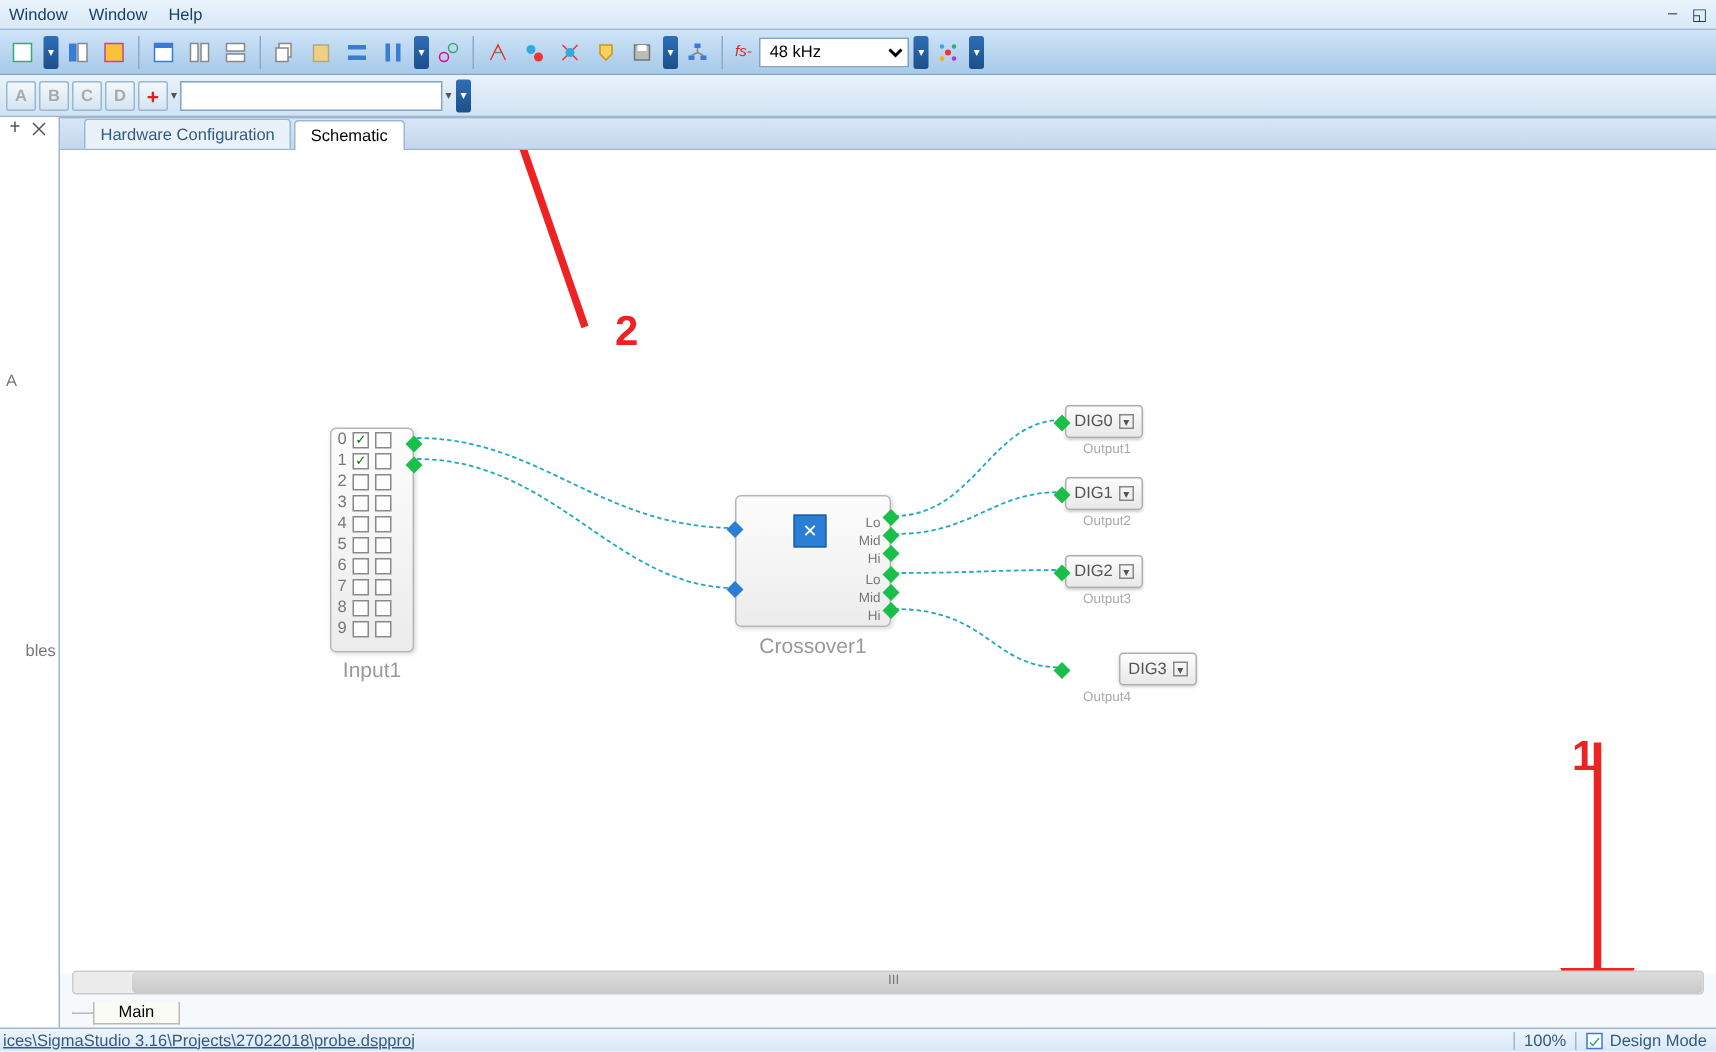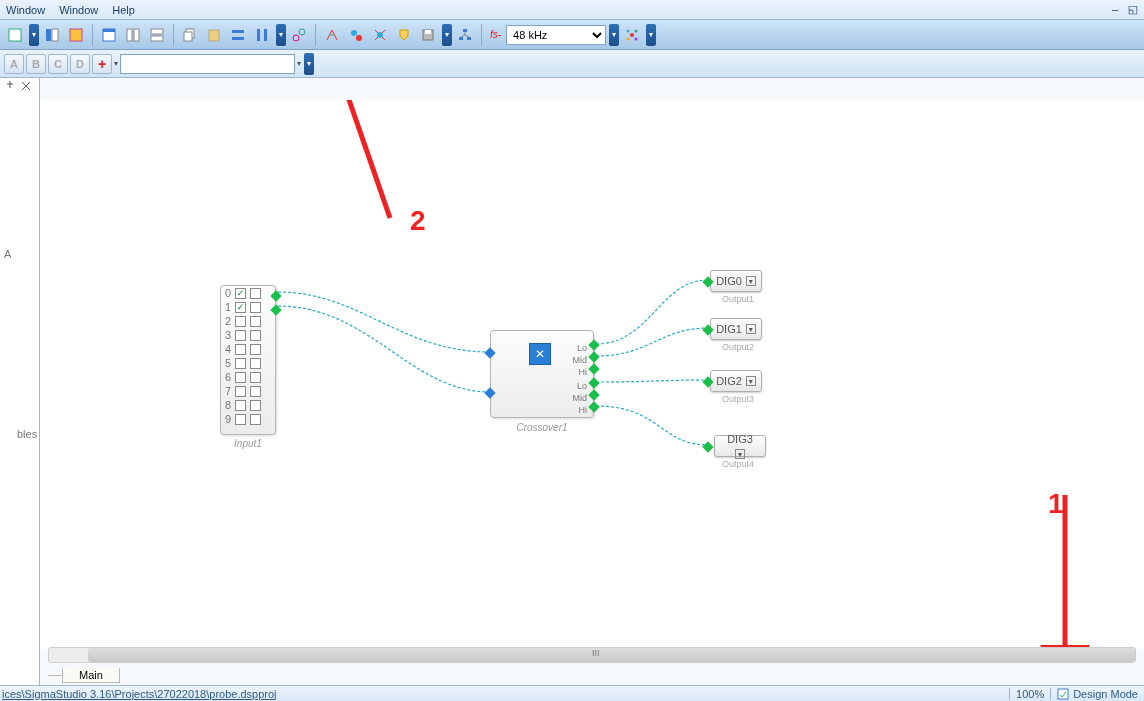--- a/index.html
+++ b/index.html
@@ -31,21 +31,21 @@
 
 .mainarea { flex: 1; position: relative; background: #f6f9fc; }
 .tabs-row { height: 22px; background: linear-gradient(#d7e6f5,#c4d9ee); display: flex; align-items: flex-end; padding-left: 16px; border-top:1px solid #9db7d1; border-bottom:1px solid #9db7d1;}
 .tab { height: 20px; padding: 0 10px; display: flex; align-items: center; border: 1px solid #9db7d1; border-bottom: none; border-radius: 3px 3px 0 0; margin-right: 2px; background: #e9f1f9; color: #335b82; cursor: default; }
 .tab.active { background: #fff; color: #000; position:relative; top:1px; }
 
 .canvas { position: absolute; left: 0; top: 22px; right: 0; bottom: 36px; background: #fff; overflow: hidden; }
 
 
 .block { position: absolute; background: linear-gradient(#fdfdfd,#ececec); border: 1px solid #b5b5b5; border-radius: 4px; box-shadow: 1px 1px 3px rgba(0,0,0,.15); }
-.block-label { position: absolute; left: 50%; transform: translateX(-50%); font-size: 10px; color: #999; white-space: nowrap; font-style: italic; }
+.block-label { position: absolute; left: 50%; transform: translateX(-50%); font-size: 14px; color: #999; white-space: nowrap; }
 
 .input-block { left: 180px; top: 185px; width: 56px; height: 150px; }
 .input-row { display:flex; align-items:center; height:14px; font-size:9px; color:#777; padding-left:4px; gap:4px; }
 .input-row .chk { width:11px; height:11px; border:1px solid #888; background:#fff; display:inline-flex; align-items:center; justify-content:center; font-size:9px; color:#0a7a0a; }
 .input-in  .chk.checked::after{content:"✓";}
 
 .port { position: absolute; width: 8px; height: 8px; background: #1abf4a; transform: rotate(45deg); }
 .port.blue { background: #2b7ed6; }
 
 .cross-block { left: 450px; top: 230px; width: 104px; height: 88px; }
@@ -236,20 +236,24 @@
         </svg>
       <svg class="pinicon">
           <path d="M2 2 L10 10 M10 2 L2 10" stroke="#555"></path>
         </svg>
     </div>
     <div class="a-text">A</div>
     <div class="bles-text">bles</div>
   </div>
 
   <div class="mainarea">
+    <div class="tabs-row">
+      <div class="tab">Hardware Configuration</div>
+      <div class="tab active">Schematic</div>
+    </div>
 
     <div class="canvas">
 
       <svg class="wires">
         <path class="wire" d="M238 192 C 320 192, 360 252, 450 252"></path>
         <path class="wire" d="M238 206 C 330 206, 370 292, 450 292"></path>
         <path class="wire" d="M556 244 C 610 244, 620 180, 668 180"></path>
         <path class="wire" d="M556 256 C 610 256, 620 228, 668 228"></path>
         <path class="wire" d="M556 282 C 610 282, 620 280, 668 280"></path>
         <path class="wire" d="M556 306 C 620 306, 620 345, 668 345"></path>
@@ -344,21 +348,21 @@
             <span class="dd">▾</span>
           </div>
           <span class="port" style="left: 664px; top: 226px;"></span>
           <div class="out-caption" style="left: 682px; top: 242px;">Output2</div>
           <div class="out-block" style="left: 670px; top: 270px;">
             <span>DIG2</span>
             <span class="dd">▾</span>
           </div>
           <span class="port" style="left: 664px; top: 278px;"></span>
           <div class="out-caption" style="left: 682px; top: 294px;">Output3</div>
-          <div class="out-block" style="left: 674px; top: 335px; flex-direction: column;">
+          <div class="out-block" style="left: 706px; top: 335px;">
             <span>DIG3</span>
             <span class="dd">▾</span>
           </div>
           <span class="port" style="left: 664px; top: 343px;"></span>
           <div class="out-caption" style="left: 682px; top: 359px;">Output4</div>
         </div>
 
       <svg class="annot-arrow" style="left:280px; top:-42px;" width="80" height="170">
         <defs>
             <marker id="ah" markerWidth="10" markerHeight="10" refX="5" refY="5" orient="auto">

